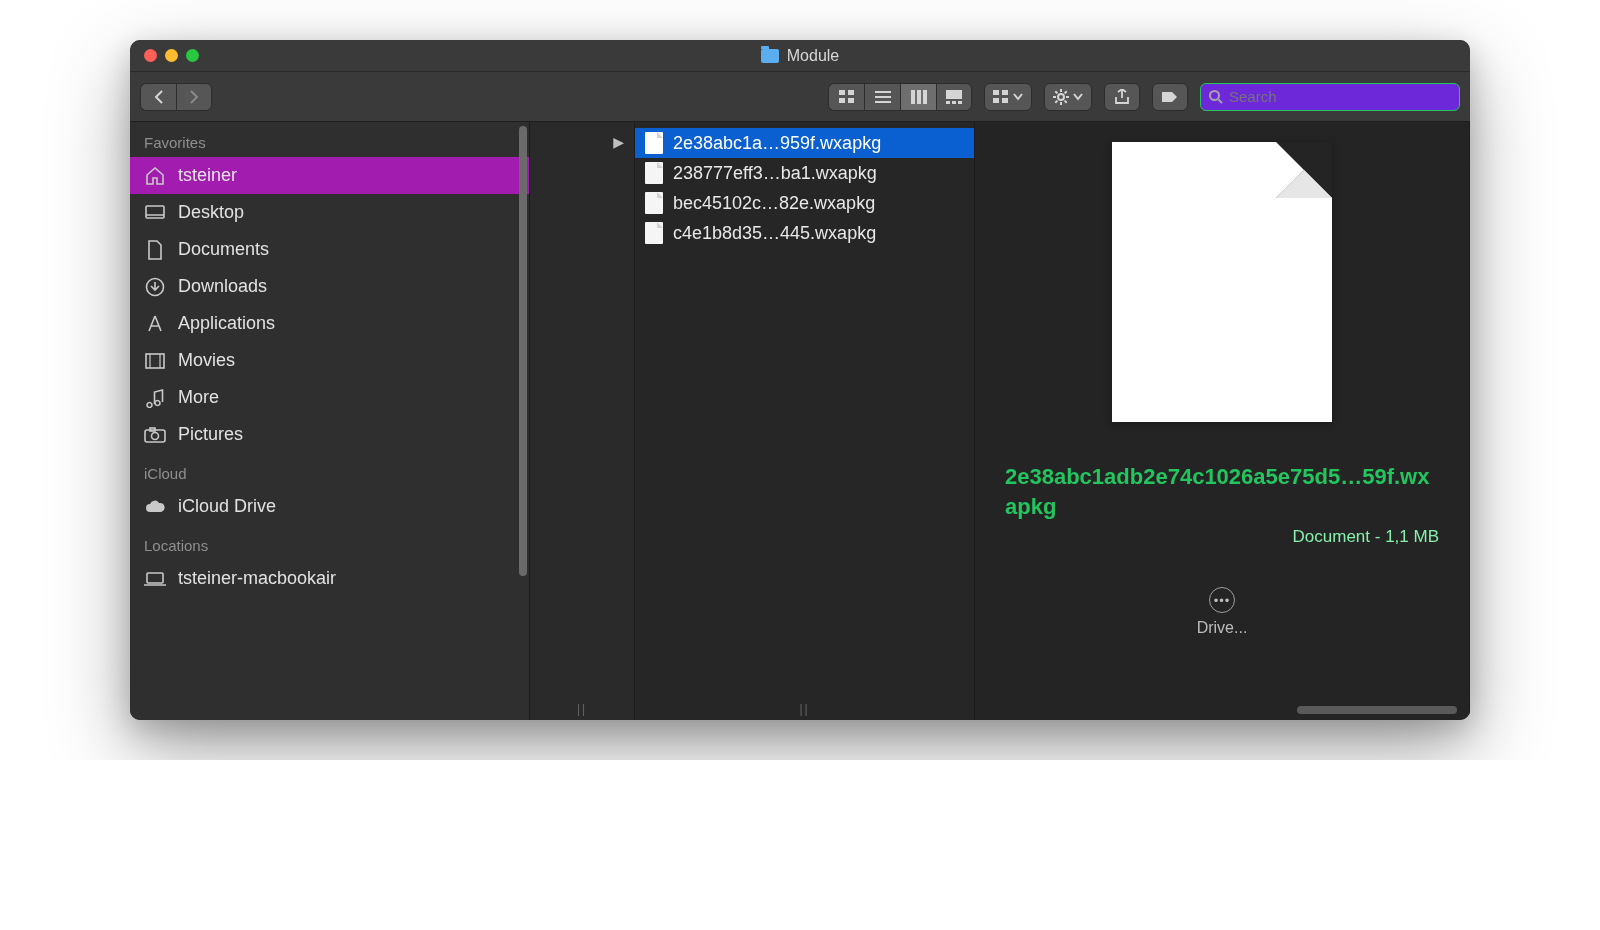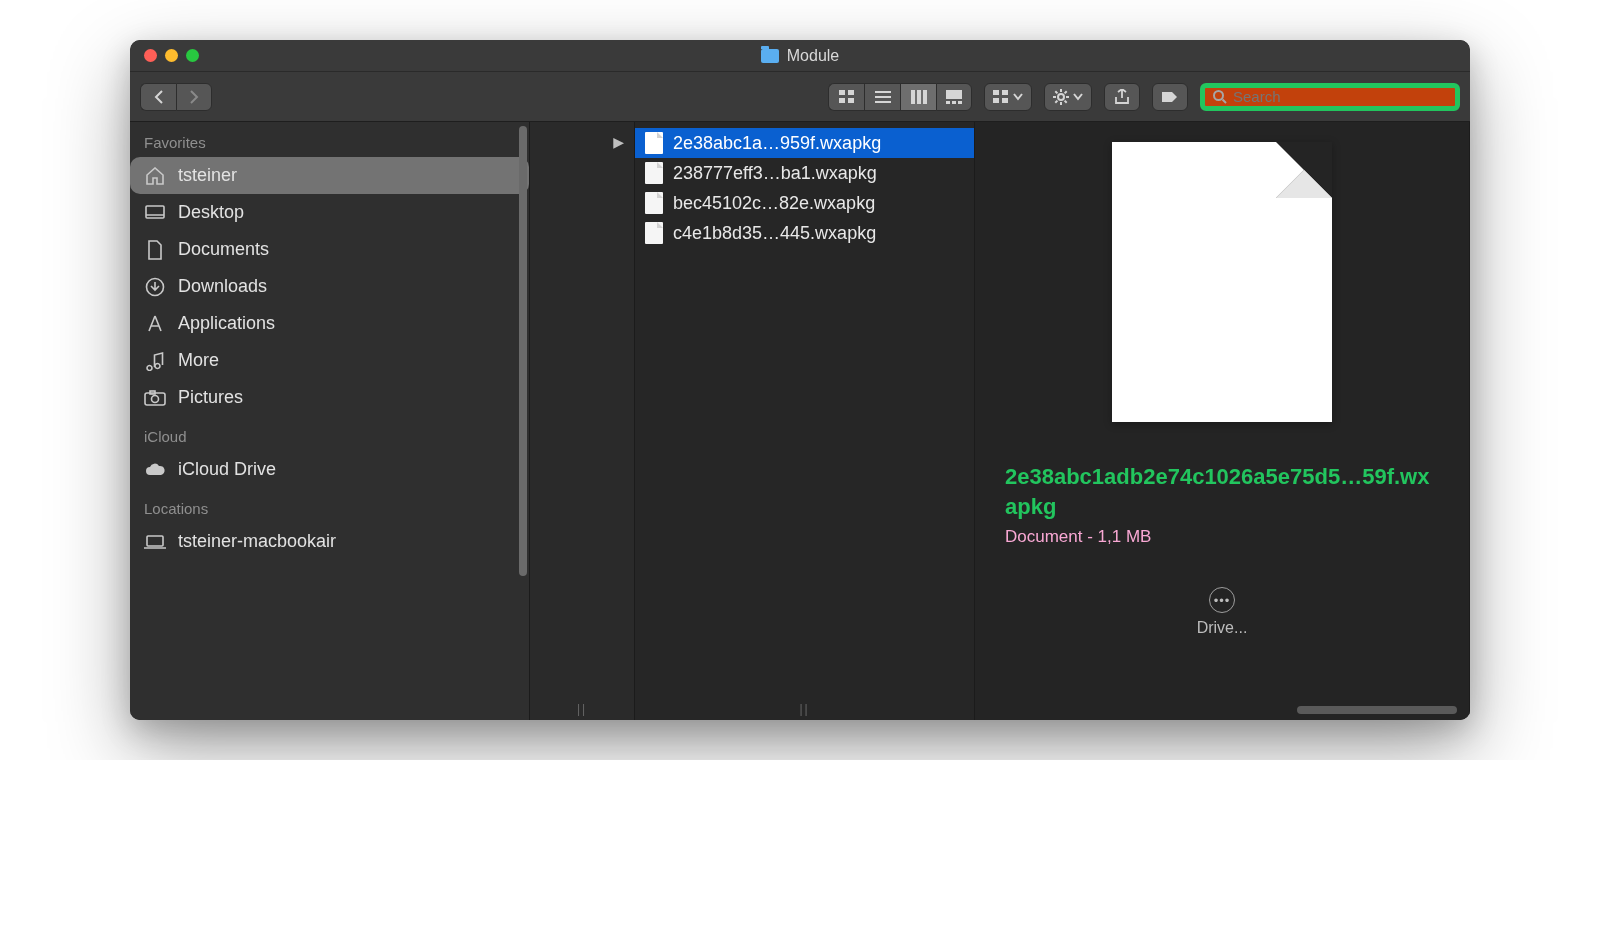--- a/index.html
+++ b/index.html
@@ -68,21 +68,21 @@
   }
   .tb-group .tb-btn { border-radius:0; border-right-width:0; }
   .tb-group .tb-btn:first-child { border-top-left-radius:6px; border-bottom-left-radius:6px; }
   .tb-group .tb-btn:last-child  { border-top-right-radius:6px; border-bottom-right-radius:6px; border-right-width:1px;}
   .tb-btn.single { border-radius:6px; }
   .tb-btn.active { background:#6e6e6e; }
   .tb-btn.disabled { color:#8a8a8a; }
   .tb-spacer { flex:1; }
   .search {
     height:28px; width:260px;
-    background:#c2410c; border:5px solid #22c55e;
+    background:#6d28d9; border:1px solid #22c55e;
     border-radius:6px; display:flex; align-items:center;
     padding:0 8px; gap:6px; color:#a6a6a6;
   }
   .search input {
     flex:1; background:transparent; border:0; outline:0;
     color:#d5d5d5; font-size:15px;
   }
   .icon { display:inline-flex; }
 
   
@@ -100,21 +100,21 @@
   }
   .section-header {
     color:#8f8f8f; font-size:15px;
     padding: 12px 14px 6px;
   }
   .sb-item {
     display:flex; align-items:center; gap:12px;
     padding: 8px 14px;
     color:#e2e2e2; font-size:18px;
   }
-  .sb-item.selected { background:#737373;border-radius:10px; }
+  .sb-item.selected { background:#a21caf; }
   .sb-icon { width:22px; height:20px; display:flex; align-items:center; justify-content:center; color:#c9c9c9; }
 
   
   .columns { flex:1; display:flex; min-width:0; }
   .col {
     border-right:1px solid #1b1b1b;
     position:relative;
     display:flex; flex-direction:column;
     padding-top:6px;
   }
@@ -168,21 +168,21 @@
     width:56px; height:56px;
     background:#242424;
     clip-path: polygon(100% 0, 100% 100%, 0 0);
   }
   .preview-name {
     color:#22c55e; font-size:22px; font-weight:700;
     margin-top:40px; width:100%;
     word-break:break-all;
     line-height:1.35;
   }
-  .preview-meta { color:#f9a8d4; font-size:17px; margin-top:6px; width:100%; }
+  .preview-meta { color:#86efac; font-size:17px; margin-top:6px; width:100%;text-align:right; }
   .more-wrap { margin-top:40px; display:flex; flex-direction:column; align-items:center; gap:6px; color:#bcbcbc; }
   .more-circle {
     width:26px; height:26px; border:1.5px solid #9d9d9d; border-radius:50%;
     display:flex; align-items:center; justify-content:center; font-size:13px; letter-spacing:1px;
   }
   .preview-scroll {
     position:absolute; bottom:6px; right:12px; left:auto;
     height:8px; width:160px; background:#5a5a5a; border-radius:4px;
   }
 </style>
@@ -338,20 +338,30 @@
           </span>
         <span>Downloads</span>
       </div>
       <div class="sb-item">
         <span class="sb-icon">
             <svg width="20" height="20" viewBox="0 0 20 20">
               <path d="M10 2 L4 17 M10 2 L16 17 M6 12 h8" fill="none" stroke="currentColor" stroke-width="1.6"></path>
             </svg>
           </span>
         <span>Applications</span>
+      </div>
+      <div class="sb-item">
+        <span class="sb-icon">
+            <svg width="20" height="16" viewBox="0 0 20 16">
+              <rect x="1" y="1" width="18" height="14" fill="none" stroke="currentColor" stroke-width="1.6"></rect>
+              <line x1="5" y1="1" x2="5" y2="15" stroke="currentColor" stroke-width="1.2"></line>
+              <line x1="15" y1="1" x2="15" y2="15" stroke="currentColor" stroke-width="1.2"></line>
+            </svg>
+          </span>
+        <span>Movies</span>
       </div>
       <div class="sb-item">
         <span class="sb-icon">
             <svg width="18" height="20" viewBox="0 0 18 20">
               <path d="M6 17 a2.5 2.5 0 1 1 0-0.01 M14 15 a2.5 2.5 0 1 1 0-0.01 M8.5 16 V4 l8 -2 v12" fill="none" stroke="currentColor" stroke-width="1.6"></path>
             </svg>
           </span>
         <span>More</span>
       </div>
       <div class="sb-item">

